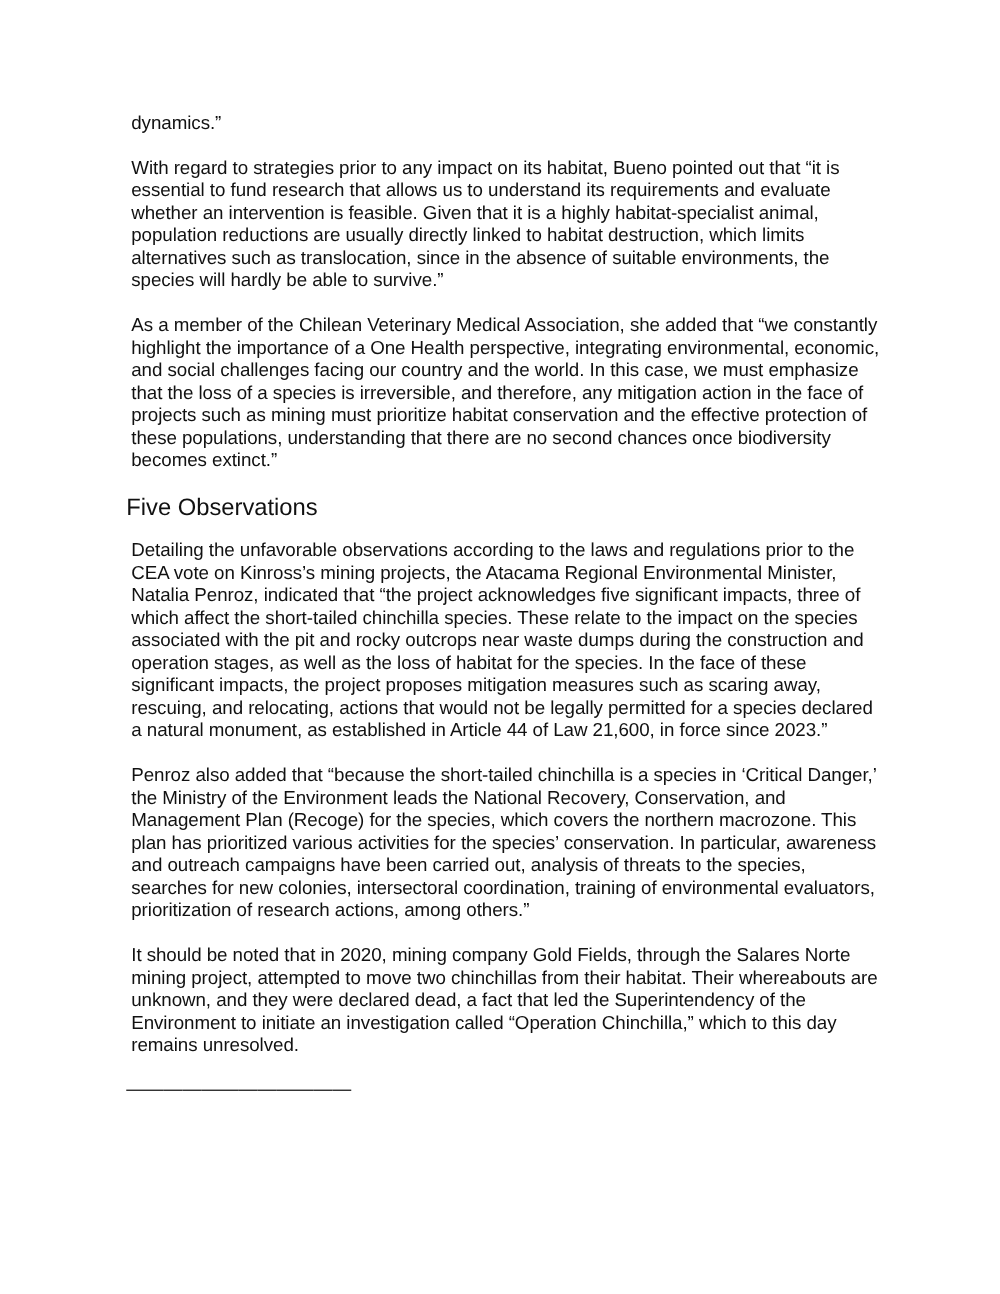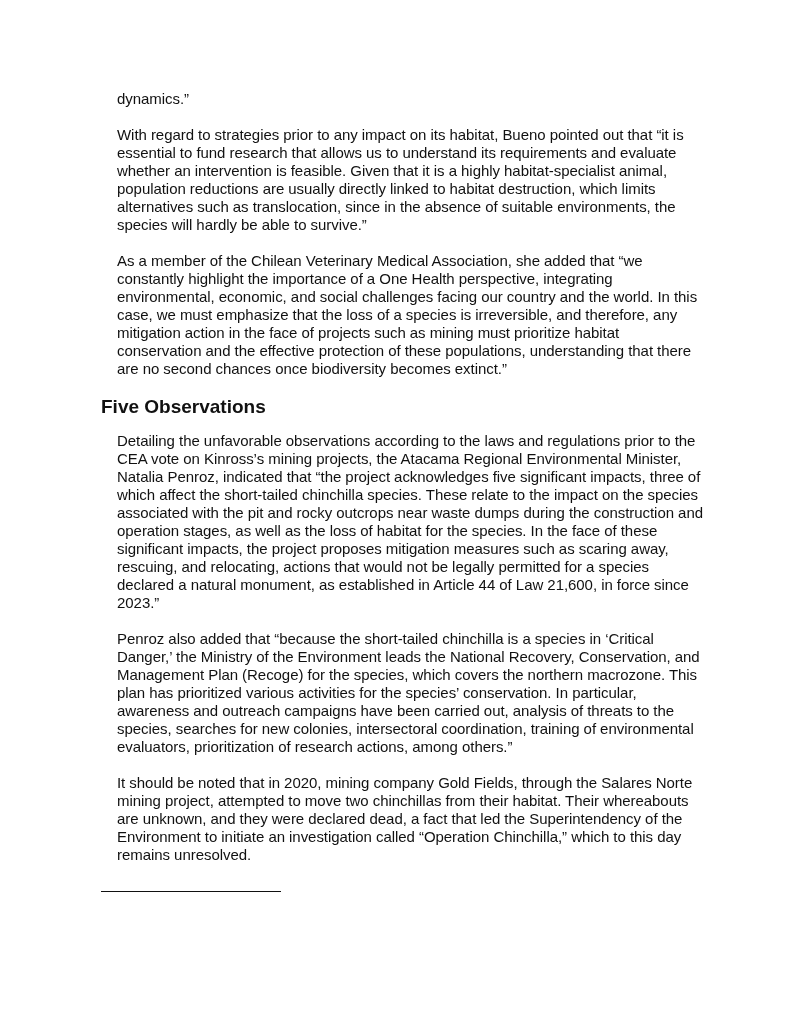--- a/index.html
+++ b/index.html
@@ -17,29 +17,29 @@
     }
     .page {
       position: absolute;
       left: 101px;
       top: 90px;
       width: 604px;
     }
     .para {
       font-size: 15px;
       line-height: 18px;
-      margin: 0 0 18px 16px;
+      margin: 0 0 18px 4px;
       letter-spacing: -0.05px;
     }
     .para.first {
       margin-bottom: 18px;
     }
     .heading {
       font-size: 19px;
-      font-weight: bold;
+      font-weight: normal;
       line-height: 22px;
       margin: 2px 0 14px 0;
     }
     .separator {
       font-size: 15px;
       line-height: 16px;
       margin: 2px 0 0 0;
       letter-spacing: 0px;
       white-space: nowrap;
       color: #111;

